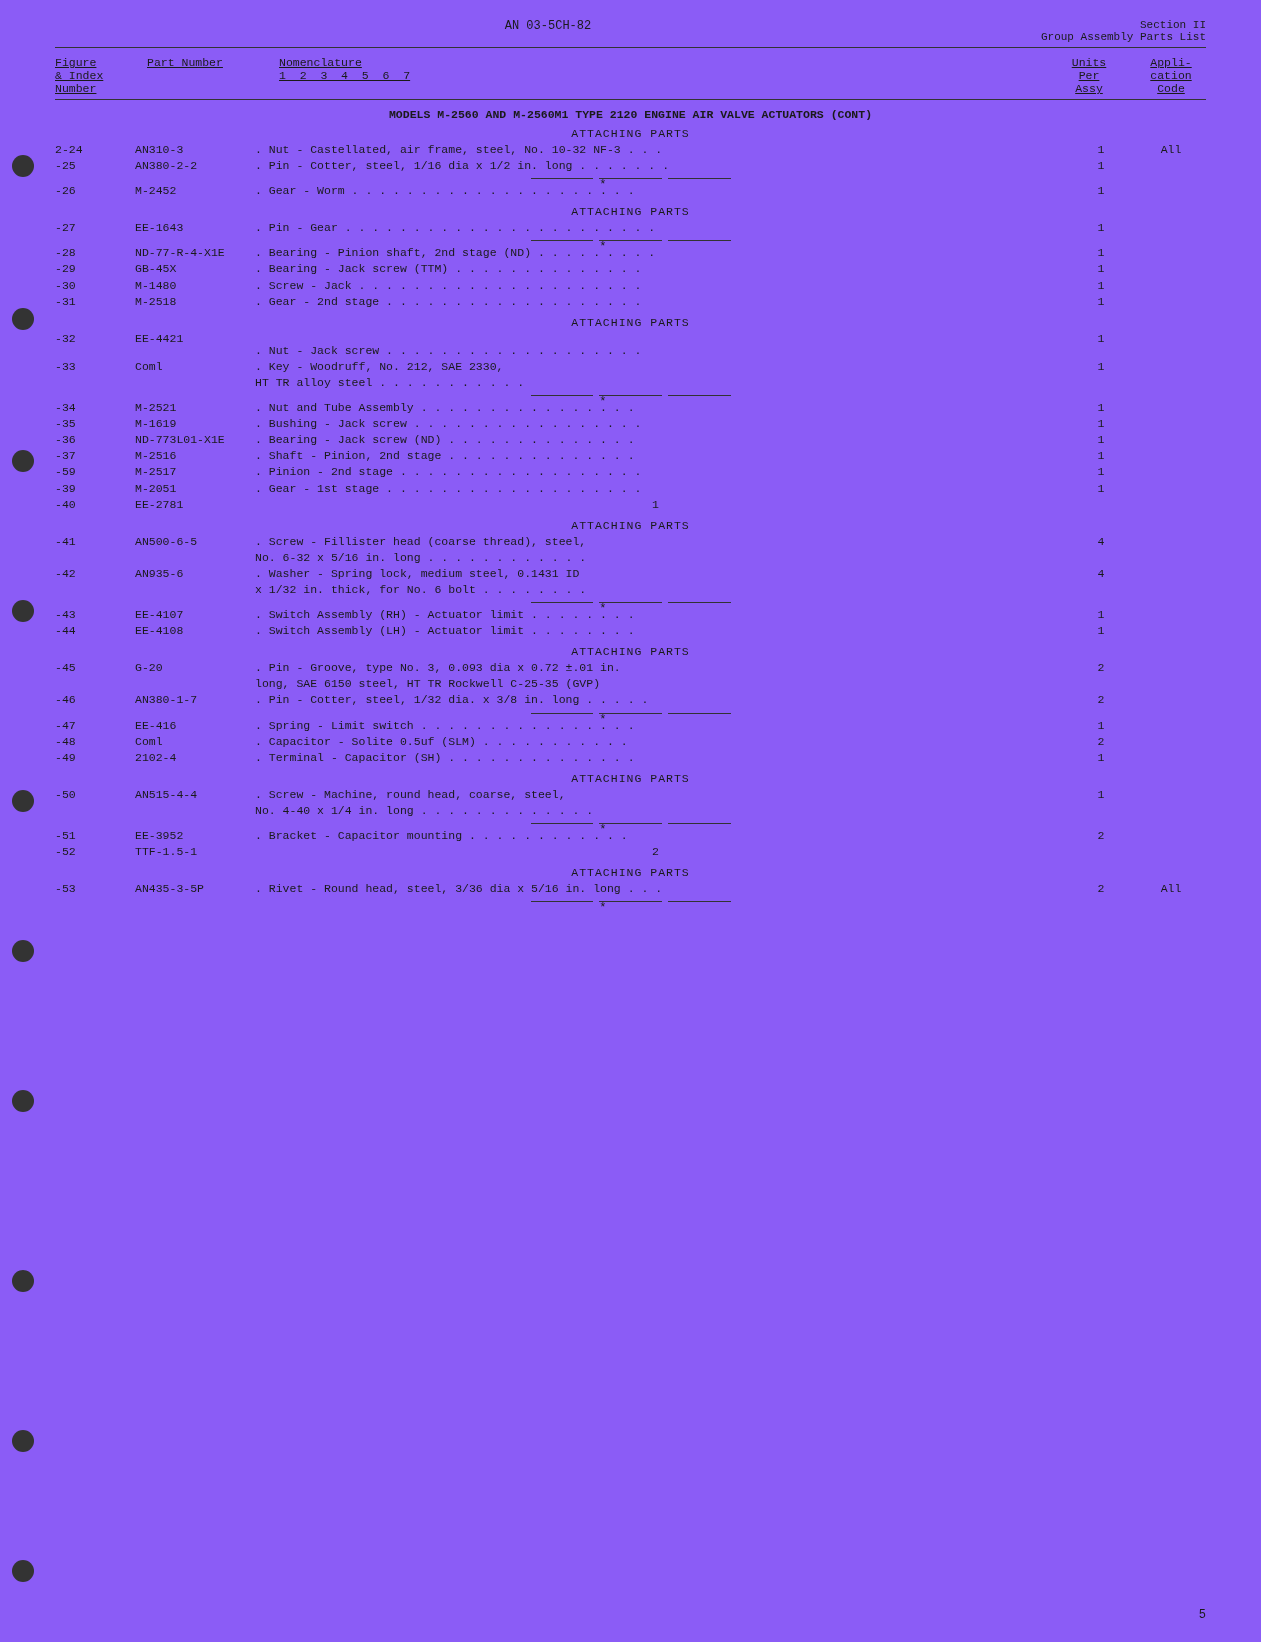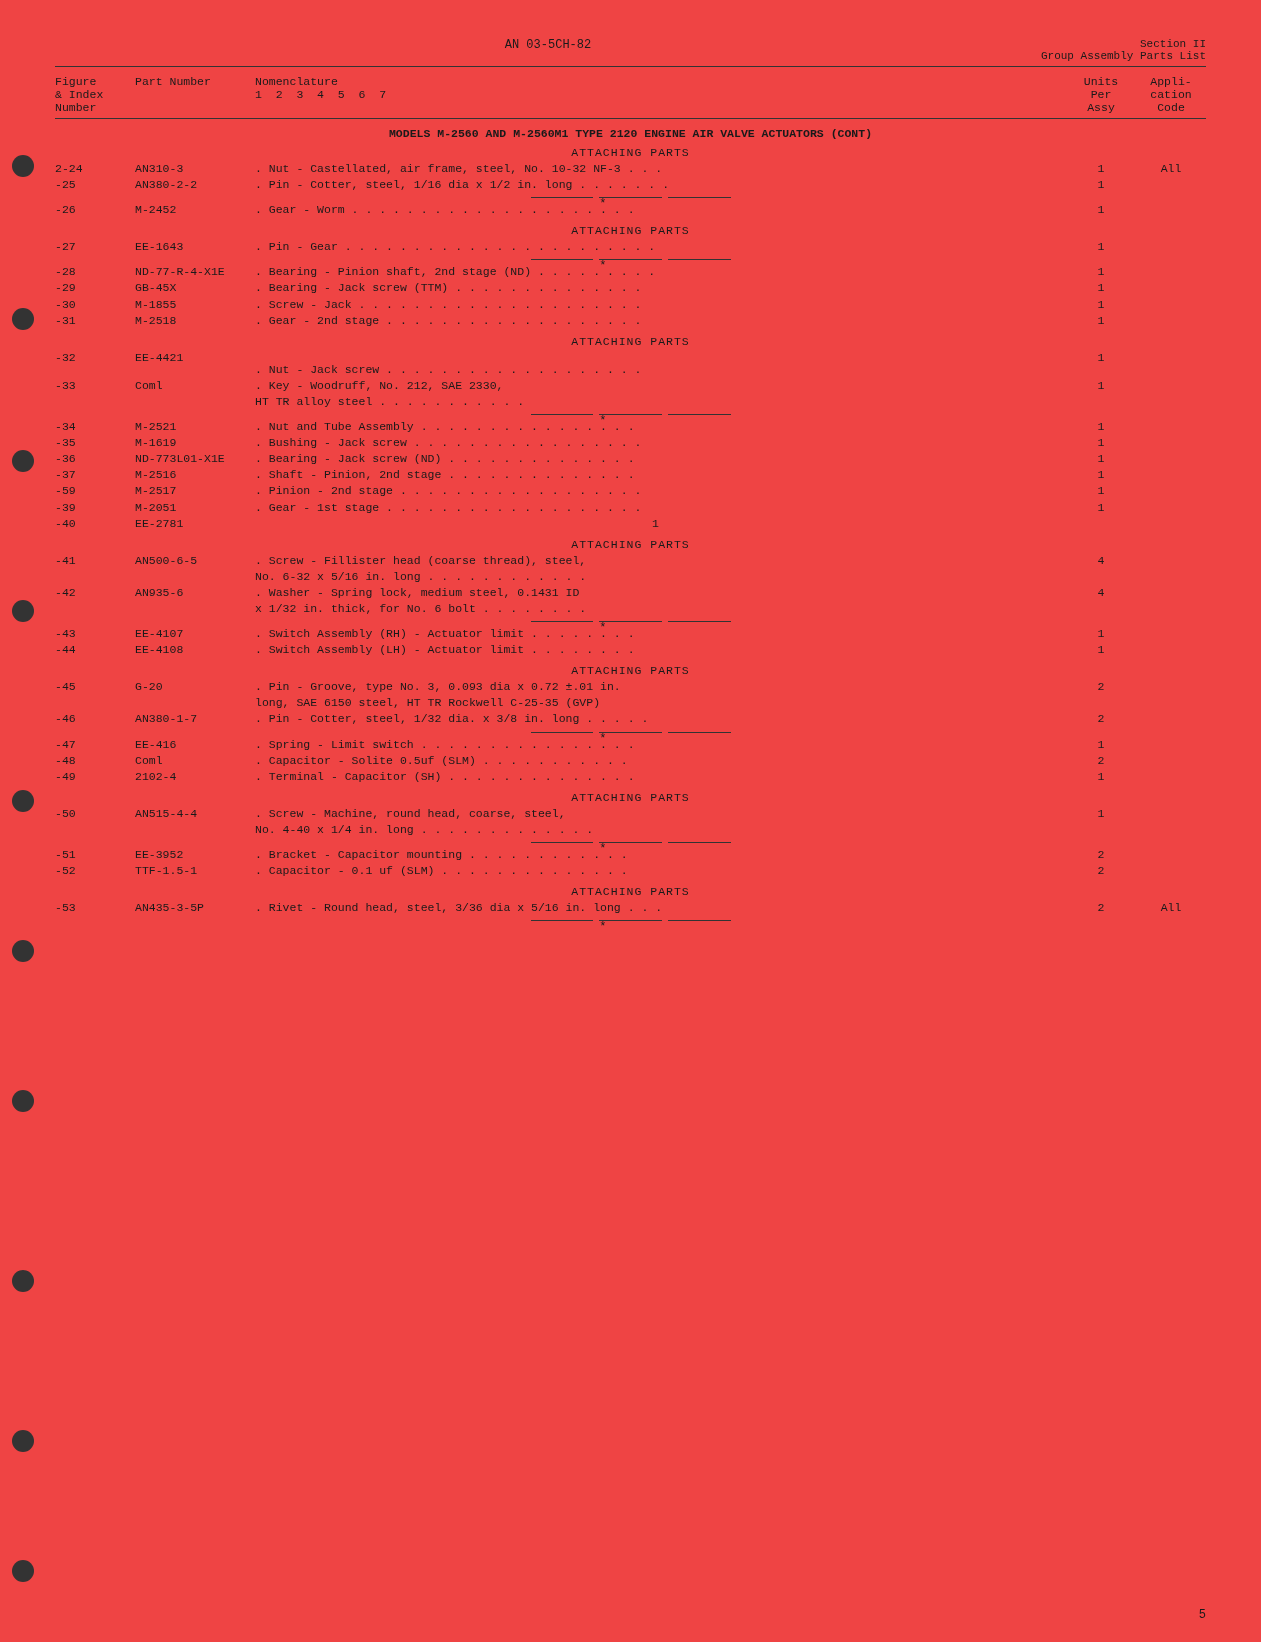--- a/index.html
+++ b/index.html
@@ -5,24 +5,24 @@
     * { box-sizing: border-box; margin: 0; padding: 0; }
     body {
       background: #e8e4d8;
       font-family: 'Courier New', Courier, monospace;
       font-size: 12px;
       color: #1a1a1a;
       width: 1261px;
       min-height: 1642px;
     }
     .page {
-      background: #ef4444;
+      background: #8b5cf6;
       width: 1261px;
       min-height: 1642px;
-      padding: 38px 55px 40px 55px;
+      padding: 19px 55px 40px 55px;
       position: relative;
     }
     .header-top {
       display: flex;
       justify-content: space-between;
       margin-bottom: 2px;
       font-size: 12px;
     }
     .header-top .center-title {
       text-align: center;
@@ -33,24 +33,25 @@
       font-size: 11px;
     }
     .header-divider {
       border: none;
       border-top: 1px solid #333;
       margin: 4px 0;
     }
     .col-headers {
       display: grid;
       grid-template-columns: 80px 110px 1fr 70px 70px;
-      gap: 0;
+      gap: 12px;
       padding: 4px 0 4px 0;
       font-size: 11.5px;
       border-bottom: 1px solid #333;
+      text-decoration: underline;
     }
     .section-title {
       text-align: center;
       font-size: 11.5px;
       font-weight: bold;
       margin: 8px 0 4px 0;
     }
     .attaching-header {
       text-align: center;
       font-size: 11.5px;
@@ -200,21 +201,21 @@
     </div>
       <div class="part-row">
       <div class="fig">-29</div>
       <div class="pnum">GB-45X</div>
       <div class="nom" style="padding-left:10px;">. Bearing - Jack screw (TTM)  . . . . . . . . . . . . . .</div>
       <div class="units">1</div>
       <div class="appli"></div>
     </div>
       <div class="part-row">
       <div class="fig">-30</div>
-      <div class="pnum">M-1855</div>
+      <div class="pnum">M-1480</div>
       <div class="nom" style="padding-left:10px;">. Screw - Jack  . . . . . . . . . . . . . . . . . . . . .</div>
       <div class="units">1</div>
       <div class="appli"></div>
     </div>
       <div class="part-row">
       <div class="fig">-31</div>
       <div class="pnum">M-2518</div>
       <div class="nom" style="padding-left:10px;">. Gear - 2nd stage  . . . . . . . . . . . . . . . . . . .</div>
       <div class="units">1</div>
       <div class="appli"></div>
@@ -386,21 +387,20 @@
       <div class="part-row">
       <div class="fig">-51</div>
       <div class="pnum">EE-3952</div>
       <div class="nom" style="padding-left:10px;">. Bracket - Capacitor mounting  . . . . . . . . . . . .</div>
       <div class="units">2</div>
       <div class="appli"></div>
     </div>
       <div class="part-row">
       <div class="fig">-52</div>
       <div class="pnum">TTF-1.5-1</div>
-      <div class="nom" style="padding-left:10px;">. Capacitor - 0.1 uf (SLM)  . . . . . . . . . . . . . .</div>
       <div class="units">2</div>
       <div class="appli"></div>
     </div>
       <div class="attaching-header">ATTACHING PARTS</div>
       <div class="part-row" style="align-items: start;">
       <div class="fig">-53</div>
       <div class="pnum">AN435-3-5P</div>
       <div class="nom" style="padding-left:10px;">. Rivet - Round head, steel, 3/36 dia  x 5/16 in. long . . .<br></div>
       <div class="units" style="text-align:center;">2</div>
       <div class="appli" style="text-align:center;">All</div>

